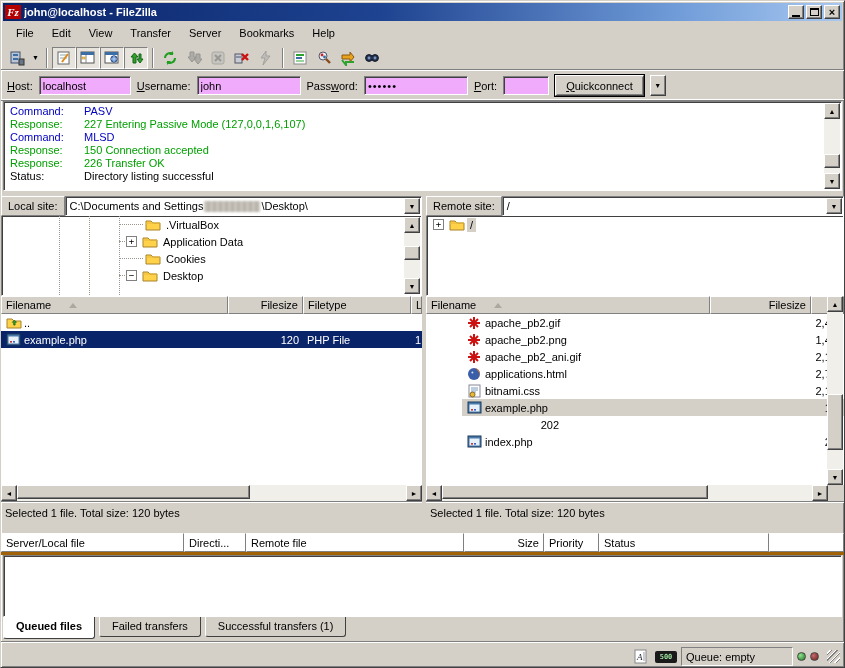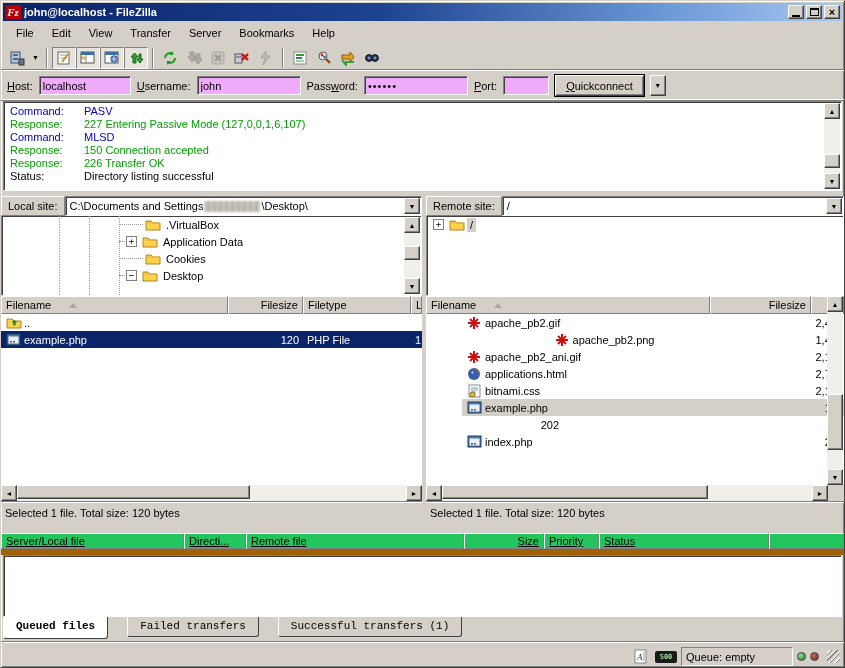--- a/index.html
+++ b/index.html
@@ -104,27 +104,27 @@
     border-bottom:5px solid #aca89e; margin-left:18px; }
   .lbody { background:#fff; flex:1; overflow:hidden; }
   .lrow { height:17px; display:flex; align-items:center; white-space:nowrap; }
   .lrow .cell { display:flex; align-items:center; height:17px; padding:0 4px; overflow:hidden; flex:0 0 auto;}
   .cell.right { justify-content:flex-end; }
   .lrow.sel-active { background:#0a246a; color:#fff; }
   .lrow.sel-inactive { background:#d4d0c8; }
   .ficon { width:17px; height:15px; display:flex; align-items:center; justify-content:center; flex:0 0 auto; margin-right:2px;}
   .statusline { height:22px; border-top:1px solid #808080; box-shadow: inset 0 1px 0 #fff; display:flex; align-items:center; padding:0 4px; }
   
-  .queuehead { height:22px; display:flex; background:#22c55e; border-bottom:6px solid #a16207;text-decoration:underline; }
+  .queuehead { height:22px; display:flex; background:#ffffff; border-bottom:3px solid #a16207; }
   .queuebody { height:62px; margin:0 2px; }
   .split-h2 { height:10px; }
   
   .tabsrow { height:24px; display:flex; align-items:flex-start; padding-left:2px; }
   .tab { height:20px; padding:3px 12px 0 12px; background:#d4d0c8; border:1px solid;
-    border-color:#d4d0c8 #404040 #404040 #fff; border-top:none; border-radius:0 0 3px 3px; margin-right:19px; white-space:nowrap;font-family:Liberation Mono, monospace; }
+    border-color:#d4d0c8 #404040 #404040 #fff; border-top:none; border-radius:0 0 3px 3px; margin-right:4px; white-space:nowrap; }
   .tab.active { background:#fff; font-weight:bold; border-color:#fff #404040 #404040 #fff; height:22px; }
   
   .statusbar { height:30px; border-top:1px solid #808080; box-shadow: inset 0 1px 0 #fff;
     display:flex; align-items:center; justify-content:flex-end; padding:0 4px; gap:4px; }
   .sb-icon { width:20px; height:18px; display:flex; align-items:center; justify-content:center; }
   .speedbadge { width:22px; height:12px; background:#1a1a1a; border-radius:2px; color:#9fe29f;
     font:bold 7px "DejaVu Sans Mono",monospace; display:flex; align-items:center; justify-content:center; letter-spacing:0; }
   .queuepanel { width:112px; height:19px; background:#d4d0c8; border:1px solid; border-color:#808080 #fff #fff #808080;
     display:flex; align-items:center; padding:0 4px; }
   .led { width:9px; height:9px; border-radius:50%; border:1px solid #444; }
@@ -507,21 +507,21 @@
                     <circle cx="7" cy="7" r="2.4" fill="#cc1111"></circle>
                   </svg>
                 </span>
                 <span>apache_pb2.gif</span>
               </div>
             <div class="cell right" style="width:101px;">
                 <span>2,414</span>
               </div>
           </div>
           <div class="lrow">
-            <div class="cell" style="width:284px;justify-content:center;">
+            <div class="cell" style="width:284px;">
                 <span class="ficon">
                   <svg width="15" height="14">
                     <g stroke="#cc1111" stroke-width="2">
                       <line x1="7" y1="1" x2="7" y2="13"></line>
                       <line x1="1" y1="7" x2="13" y2="7"></line>
                       <line x1="3" y1="3" x2="11" y2="11"></line>
                       <line x1="11" y1="3" x2="3" y2="11"></line>
                     </g>
                     <circle cx="7" cy="7" r="2.4" fill="#cc1111"></circle>
                   </svg>

